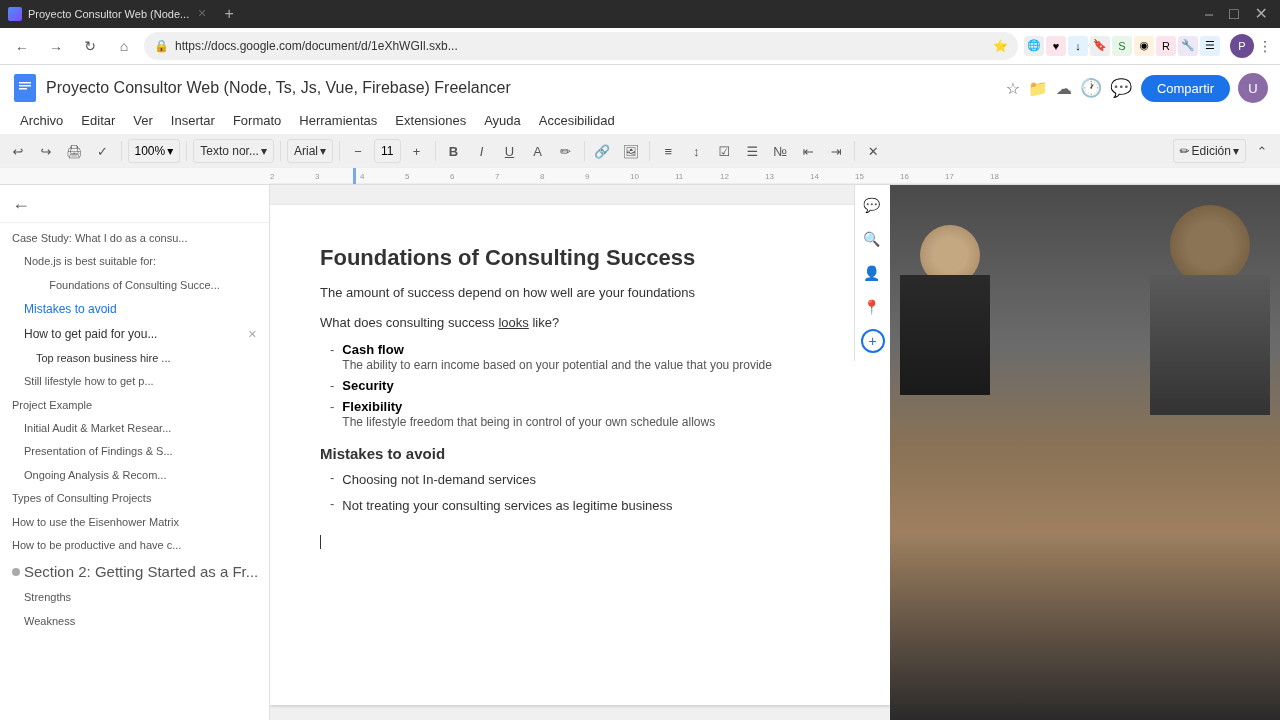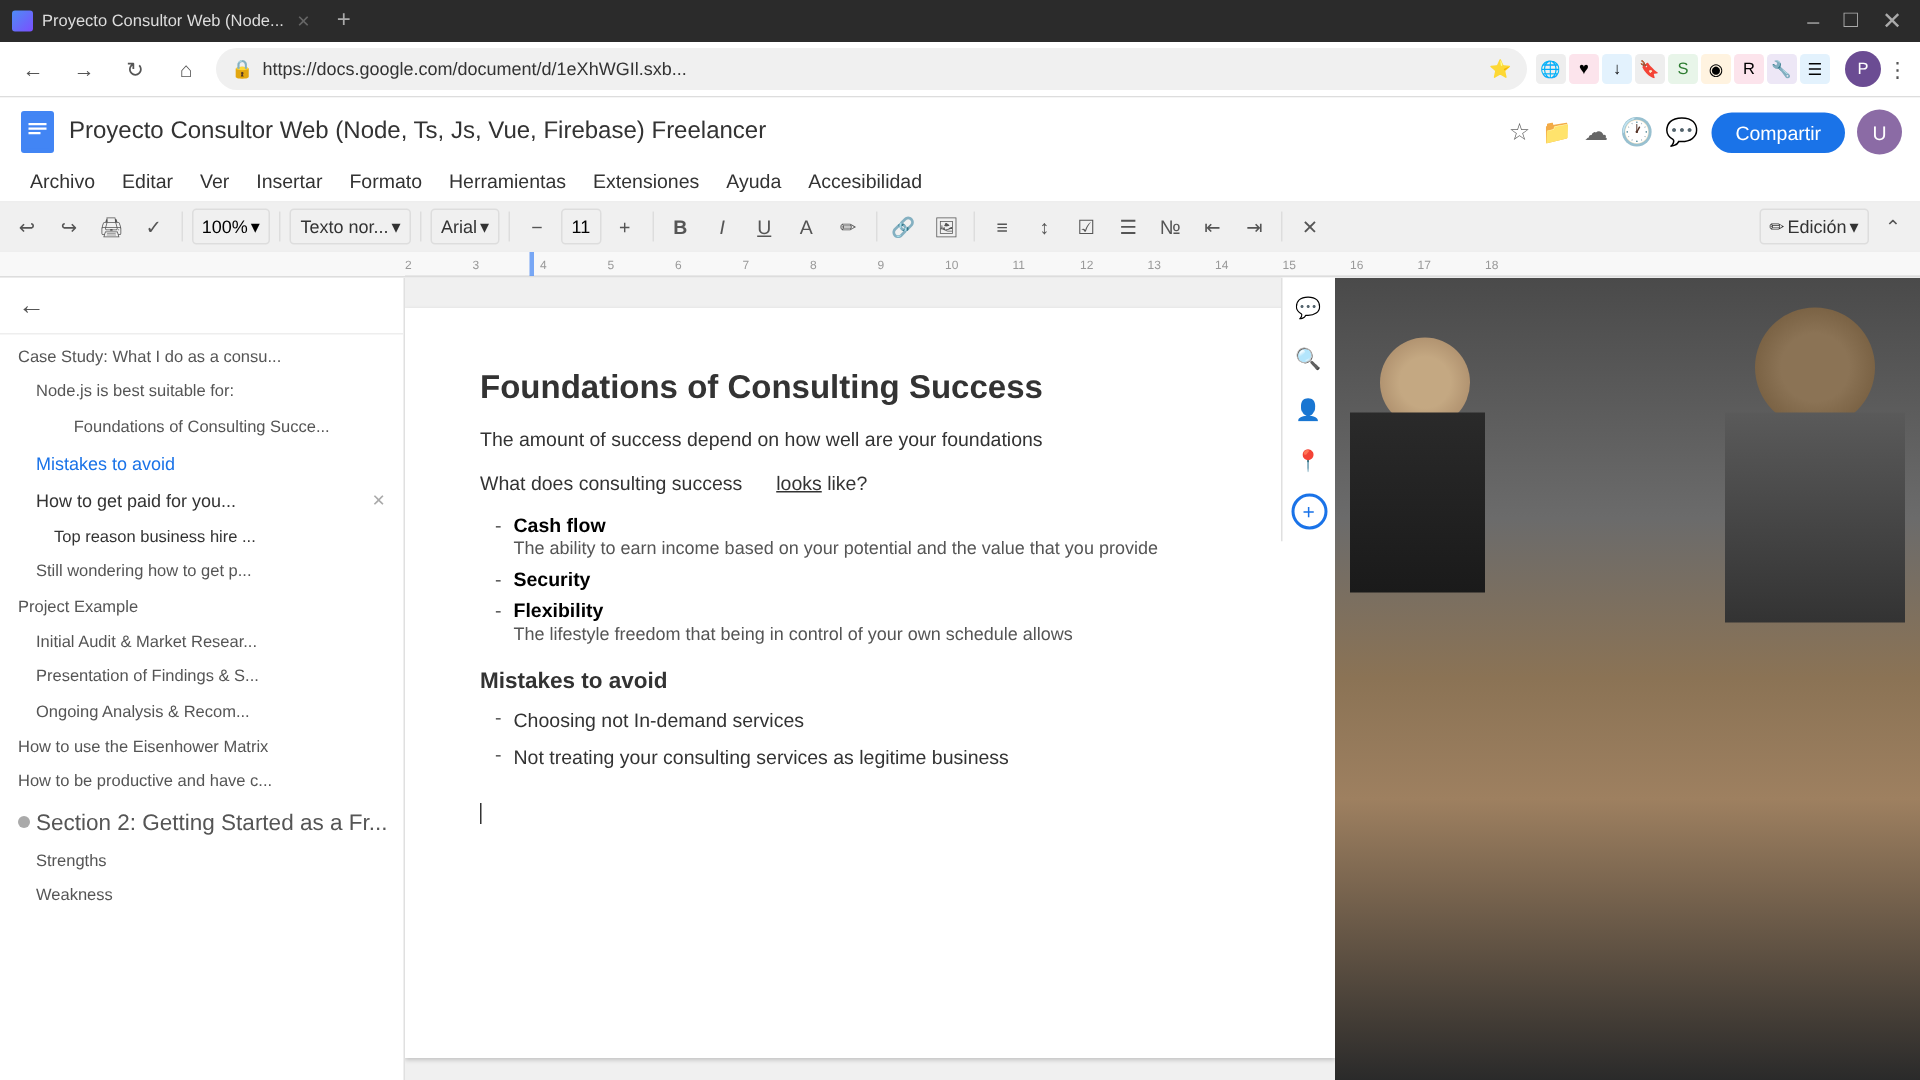--- a/index.html
+++ b/index.html
@@ -49,21 +49,21 @@
     .outline-item.indented { padding-left: 24px; }
     .outline-item.indented2 { padding-left: 36px; }
     .outline-item.active { color: #1a73e8; }
 
     
     .doc-content-area { flex: 1; overflow-y: auto; overflow-x: hidden; display: flex; justify-content: center; padding: 20px 0; background: #f0f0f0; }
     .doc-page { background: #fff; width: 709px; min-height: 500px; padding: 40px 50px; box-shadow: 0 1px 3px rgba(0,0,0,0.2); position: relative; }
 
     .doc-h1 { font-size: 22px; color: #333; margin-bottom: 12px; font-family: Arial, sans-serif; }
     .doc-p { font-size: 13px; color: #333; margin-bottom: 10px; line-height: 1.5; }
-    .doc-underline { text-decoration: underline; margin-left: 19px; }
+    .doc-underline { text-decoration: underline; }
 
     .doc-section { margin-bottom: 16px; }
     .doc-h2 { font-size: 15px; font-weight: bold; color: #333; margin-bottom: 8px; }
     .doc-bullet { display: flex; gap: 8px; margin-bottom: 6px; padding-left: 10px; }
     .bullet-dash { color: #555; font-size: 13px; flex-shrink: 0; }
     .bullet-content { font-size: 13px; color: #333; line-height: 1.5; }
     .bullet-label { font-weight: bold; }
     .bullet-desc { color: #555; font-size: 12px; }
 
     .cursor-line { width: 1px; height: 14px; background: #333; display: inline-block; animation: blink 1s infinite; }
@@ -279,39 +279,42 @@
           <span style="flex:1;overflow:hidden;text-overflow:ellipsis;white-space:nowrap;">How to get paid for you...</span>
           <span style="font-size:11px;color:#aaa;cursor:pointer;margin-left:4px;">✕</span>
 
         </div>
 
         <div class="outline-item indented2" style="font-size:11px;">
           <span>Top reason business hire ...</span>
         </div>
 
         <div class="outline-item indented" style="font-size:11px;color:#555;">
-          <span>Still wondering how to get p...</span>
+          <span>Still lifestyle how to get p...</span>
         </div>
 
         <div class="outline-item" style="font-size:11px;color:#555;">
           <span>Project Example</span>
         </div>
 
         <div class="outline-item indented" style="font-size:11px;color:#555;">
           <span>Initial Audit &amp; Market Resear...</span>
         </div>
 
         <div class="outline-item indented" style="font-size:11px;color:#555;">
           <span>Presentation of Findings &amp; S...</span>
         </div>
 
         <div class="outline-item indented" style="font-size:11px;color:#555;">
           <span>Ongoing Analysis &amp; Recom...</span>
         </div>
 
+        <div class="outline-item" style="font-size:11px;color:#555;">
+          <span>Types of Consulting Projects</span>
+        </div>
 
         <div class="outline-item" style="font-size:11px;color:#555;">
           <span>How to use the Eisenhower Matrix</span>
         </div>
 
         <div class="outline-item" style="font-size:11px;color:#555;">
           <span>How to be productive and have c...</span>
         </div>
 
         <div class="outline-item" style="font-size:15px;color:#555;display:flex;align-items:center;gap:4px;">

